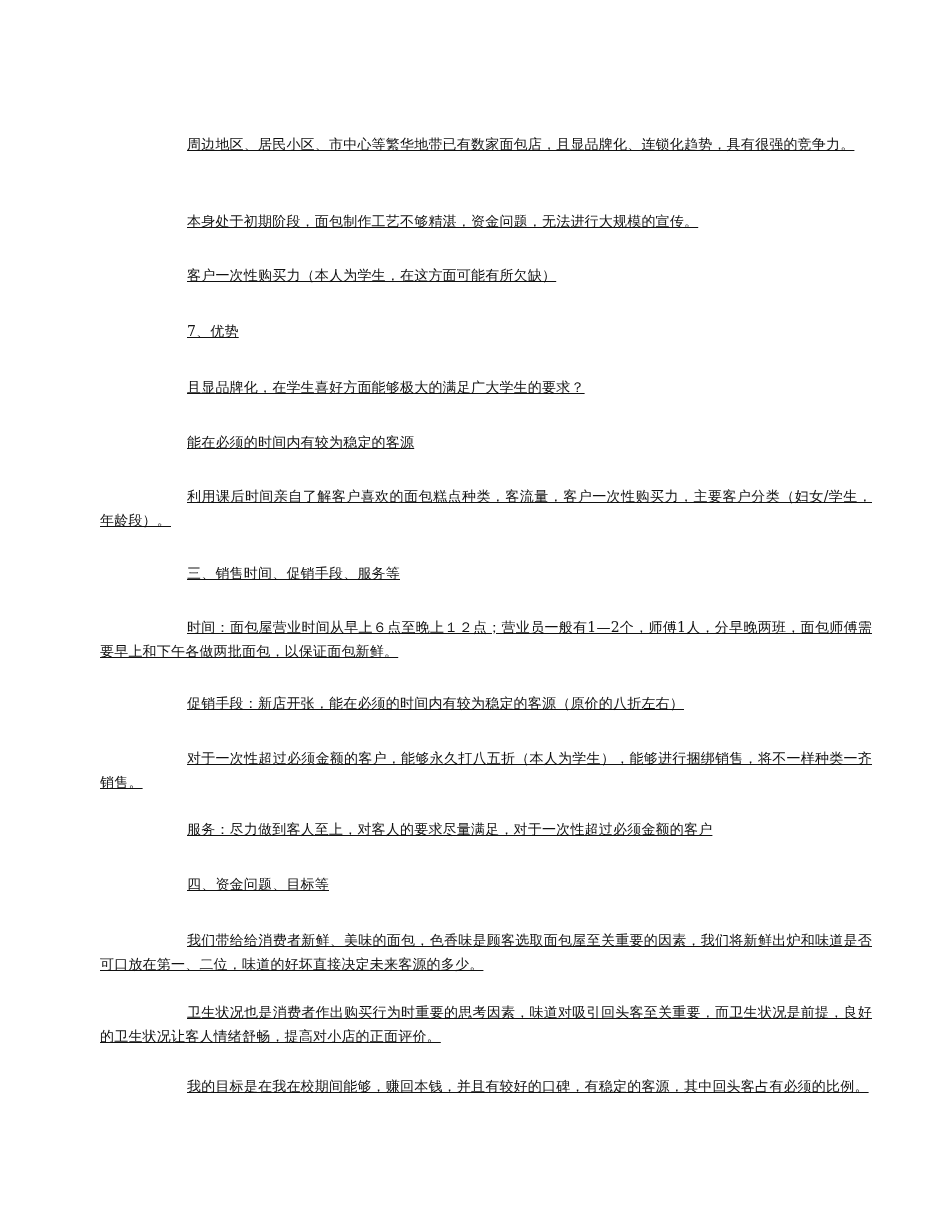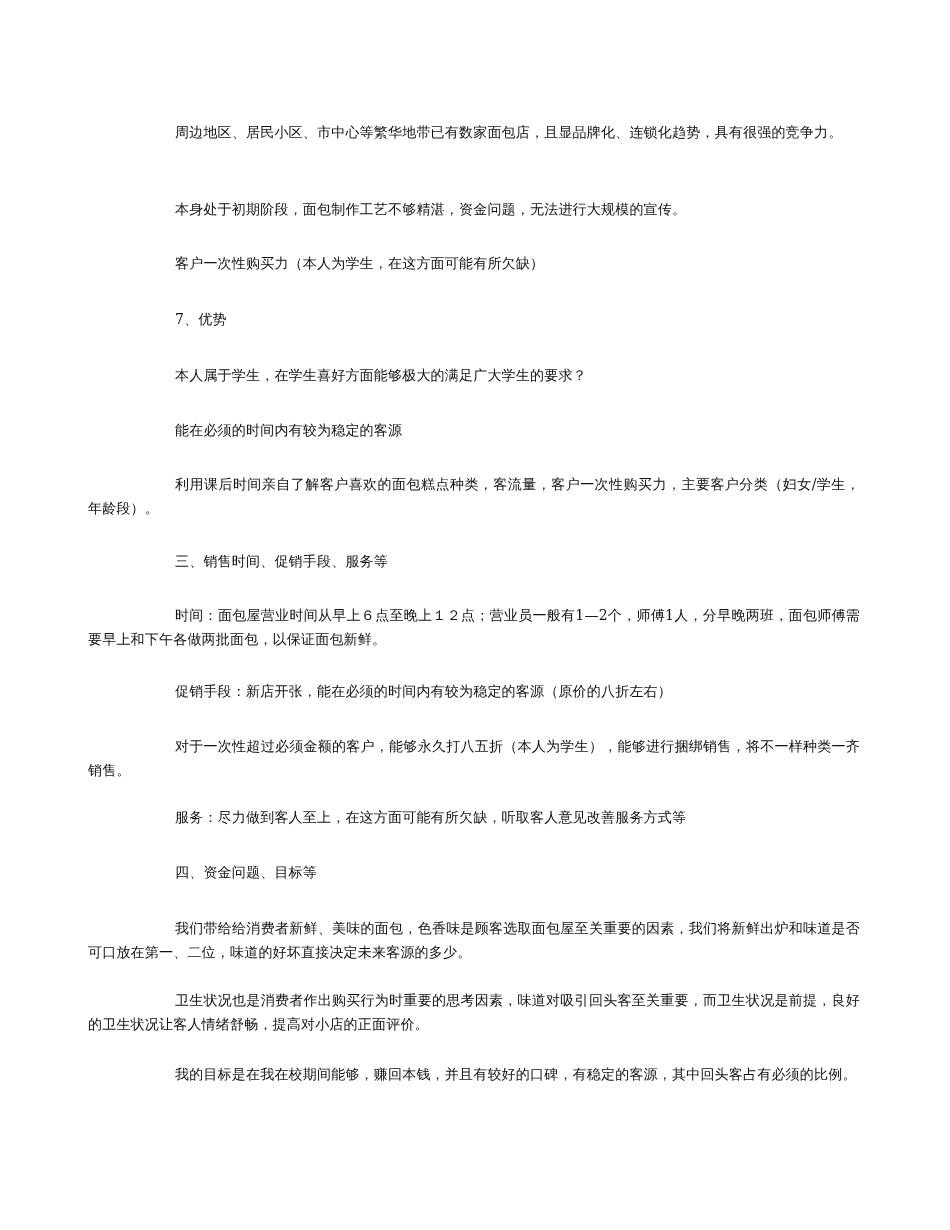--- a/index.html
+++ b/index.html
@@ -1,34 +1,34 @@
 <!DOCTYPE html>
 <html><head>
 <meta charset="utf-8">
 <style>
   html, body { margin: 0; padding: 0; background: #ffffff; }
   body { width: 950px; height: 1230px; position: relative; overflow: hidden;
          font-family: "DejaVu Serif", "Liberation Serif", serif; color: #111111; }
   .page { position: absolute; left: 88px; top: 0; width: 772px; }
   .p { position: absolute; left: 0; width: 772px; font-size: 14px; line-height: 24px;
-       text-indent: 87px; text-align: justify; margin: 0; letter-spacing: 0.2px; }
+       text-indent: 87px; text-align: justify; margin: 12px; letter-spacing: 0.2px; text-decoration: underline; }
 </style>
 </head>
 <body>
 
 <div class="page">
   <p class="p" style="top:120px">周边地区、居民小区、市中心等繁华地带已有数家面包店，且显品牌化、连锁化趋势，具有很强的竞争力。</p>
   <p class="p" style="top:197px">本身处于初期阶段，面包制作工艺不够精湛，资金问题，无法进行大规模的宣传。</p>
   <p class="p" style="top:251px">客户一次性购买力（本人为学生，在这方面可能有所欠缺）</p>
   <p class="p" style="top:307px">7、优势</p>
-  <p class="p" style="top:363px">本人属于学生，在学生喜好方面能够极大的满足广大学生的要求？</p>
+  <p class="p" style="top:363px">且显品牌化，在学生喜好方面能够极大的满足广大学生的要求？</p>
   <p class="p" style="top:418px">能在必须的时间内有较为稳定的客源</p>
   <p class="p" style="top:472px">利用课后时间亲自了解客户喜欢的面包糕点种类，客流量，客户一次性购买力，主要客户分类（妇女/学生，年龄段）。</p>
   <p class="p" style="top:549px">三、销售时间、促销手段、服务等</p>
   <p class="p" style="top:603px">时间：面包屋营业时间从早上６点至晚上１２点；营业员一般有1—2个，师傅1人，分早晚两班，面包师傅需要早上和下午各做两批面包，以保证面包新鲜。</p>
   <p class="p" style="top:679px">促销手段：新店开张，能在必须的时间内有较为稳定的客源（原价的八折左右）</p>
   <p class="p" style="top:734px">对于一次性超过必须金额的客户，能够永久打八五折（本人为学生），能够进行捆绑销售，将不一样种类一齐销售。</p>
-  <p class="p" style="top:805px">服务：尽力做到客人至上，在这方面可能有所欠缺，听取客人意见改善服务方式等</p>
+  <p class="p" style="top:805px">服务：尽力做到客人至上，对客人的要求尽量满足，对于一次性超过必须金额的客户</p>
   <p class="p" style="top:860px">四、资金问题、目标等</p>
   <p class="p" style="top:916px">我们带给给消费者新鲜、美味的面包，色香味是顾客选取面包屋至关重要的因素，我们将新鲜出炉和味道是否可口放在第一、二位，味道的好坏直接决定未来客源的多少。</p>
   <p class="p" style="top:988px">卫生状况也是消费者作出购买行为时重要的思考因素，味道对吸引回头客至关重要，而卫生状况是前提，良好的卫生状况让客人情绪舒畅，提高对小店的正面评价。</p>
   <p class="p" style="top:1062px">我的目标是在我在校期间能够，赚回本钱，并且有较好的口碑，有稳定的客源，其中回头客占有必须的比例。</p>
 </div>
 
 </body></html>

